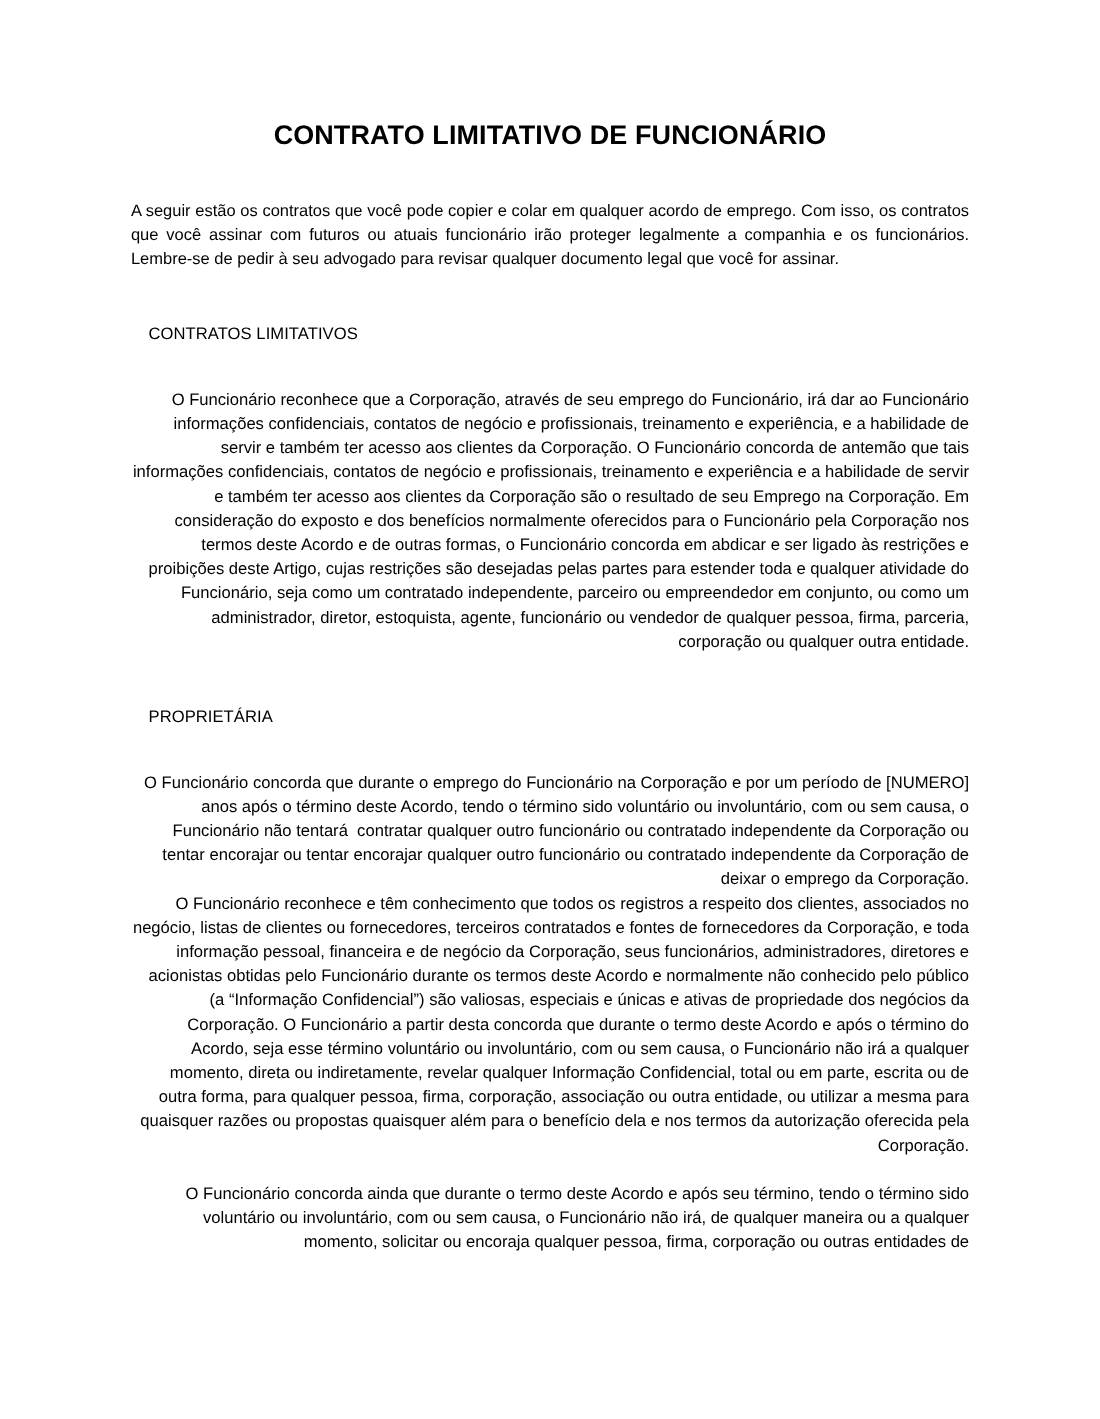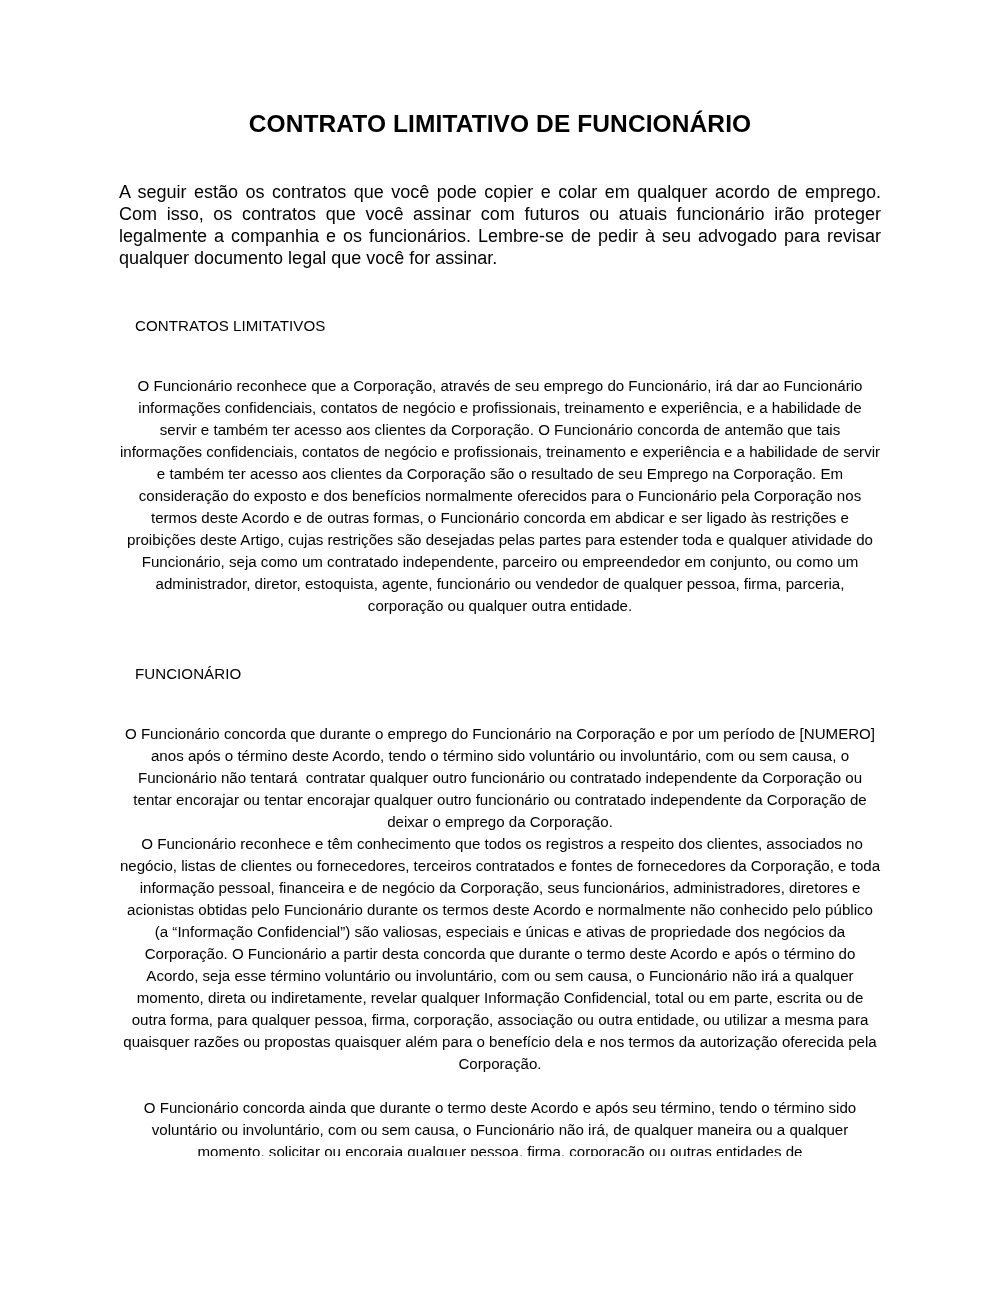--- a/index.html
+++ b/index.html
@@ -37,21 +37,21 @@
     font-size: 24.5px;
     font-weight: bold;
     text-align: center;
     letter-spacing: 0.1px;
     margin: 0;
     padding-top: 110px;
     line-height: 1.15;
   }
 
   .intro-para {
-    font-size: 18px;
+    font-size: 15px;
     line-height: 22px;
     text-align: justify;
     text-justify: inter-word;
     margin: 0;
     padding-top: 43px;
   }
 
   .section {
     margin: 0;
   }
@@ -60,21 +60,21 @@
     font-size: 15.1px;
     font-weight: normal;
     line-height: 22px;
     margin: 16px;
     letter-spacing: 0.05px;
   }
 
   .body-para {
     font-size: 15.1px;
     line-height: 22px;
-    text-align: center;
+    text-align: right;
     margin: 0;
     white-space: pre-wrap;
   }
 
   
   .gap-before-heading { padding-top: 30px; }
   .gap-before-para    { padding-top: 22px; }
   .gap-tight          { padding-top: 0px; }
   .gap-extra          { padding-top: 52px; }
 </style>
@@ -87,21 +87,21 @@
     <h1 class="doc-title">CONTRATO LIMITATIVO DE FUNCIONÁRIO</h1>
 
     <p class="intro-para">A seguir estão os contratos que você pode copier e colar em qualquer acordo de emprego. Com isso, os contratos que você assinar com futuros ou atuais funcionário irão proteger legalmente a companhia e os funcionários. Lembre-se de pedir à seu advogado para revisar qualquer documento legal que você for assinar.</p>
 
     <div class="section">
       <h2 class="section-heading gap-before-heading">CONTRATOS LIMITATIVOS</h2>
       <p class="body-para gap-before-para">O Funcionário reconhece que a Corporação, através de seu emprego do Funcionário, irá dar ao Funcionário informações confidenciais, contatos de negócio e profissionais, treinamento e experiência, e a habilidade de servir e também ter acesso aos clientes da Corporação. O Funcionário concorda de antemão que tais informações confidenciais, contatos de negócio e profissionais, treinamento e experiência e a habilidade de servir e também ter acesso aos clientes da Corporação são o resultado de seu Emprego na Corporação. Em consideração do exposto e dos benefícios normalmente oferecidos para o Funcionário pela Corporação nos termos deste Acordo e de outras formas, o Funcionário concorda em abdicar e ser ligado às restrições e proibições deste Artigo, cujas restrições são desejadas pelas partes para estender toda e qualquer atividade do Funcionário, seja como um contratado independente, parceiro ou empreendedor em conjunto, ou como um administrador, diretor, estoquista, agente, funcionário ou vendedor de qualquer pessoa, firma, parceria, corporação ou qualquer outra entidade.</p>
     </div>
 
     <div class="section">
-      <h2 class="section-heading gap-before-heading">FUNCIONÁRIO</h2>
+      <h2 class="section-heading gap-before-heading">PROPRIETÁRIA</h2>
       <p class="body-para gap-before-para">O Funcionário concorda que durante o emprego do Funcionário na Corporação e por um período de [NUMERO] anos após o término deste Acordo, tendo o término sido voluntário ou involuntário, com ou sem causa, o Funcionário não tentará  contratar qualquer outro funcionário ou contratado independente da Corporação ou tentar encorajar ou tentar encorajar qualquer outro funcionário ou contratado independente da Corporação de deixar o emprego da Corporação.</p>
     </div>
 
     <div class="section">
       <p class="body-para gap-tight"> O Funcionário reconhece e têm conhecimento que todos os registros a respeito dos clientes, associados no negócio, listas de clientes ou fornecedores, terceiros contratados e fontes de fornecedores da Corporação, e toda informação pessoal, financeira e de negócio da Corporação, seus funcionários, administradores, diretores e acionistas obtidas pelo Funcionário durante os termos deste Acordo e normalmente não conhecido pelo público (a “Informação Confidencial”) são valiosas, especiais e únicas e ativas de propriedade dos negócios da Corporação. O Funcionário a partir desta concorda que durante o termo deste Acordo e após o término do Acordo, seja esse término voluntário ou involuntário, com ou sem causa, o Funcionário não irá a qualquer momento, direta ou indiretamente, revelar qualquer Informação Confidencial, total ou em parte, escrita ou de outra forma, para qualquer pessoa, firma, corporação, associação ou outra entidade, ou utilizar a mesma para quaisquer razões ou propostas quaisquer além para o benefício dela e nos termos da autorização oferecida pela Corporação.</p>
     </div>
 
     <div class="section">
       <p class="body-para gap-before-para">O Funcionário concorda ainda que durante o termo deste Acordo e após seu término, tendo o término sido voluntário ou involuntário, com ou sem causa, o Funcionário não irá, de qualquer maneira ou a qualquer momento, solicitar ou encoraja qualquer pessoa, firma, corporação ou outras entidades de</p>
     </div>

